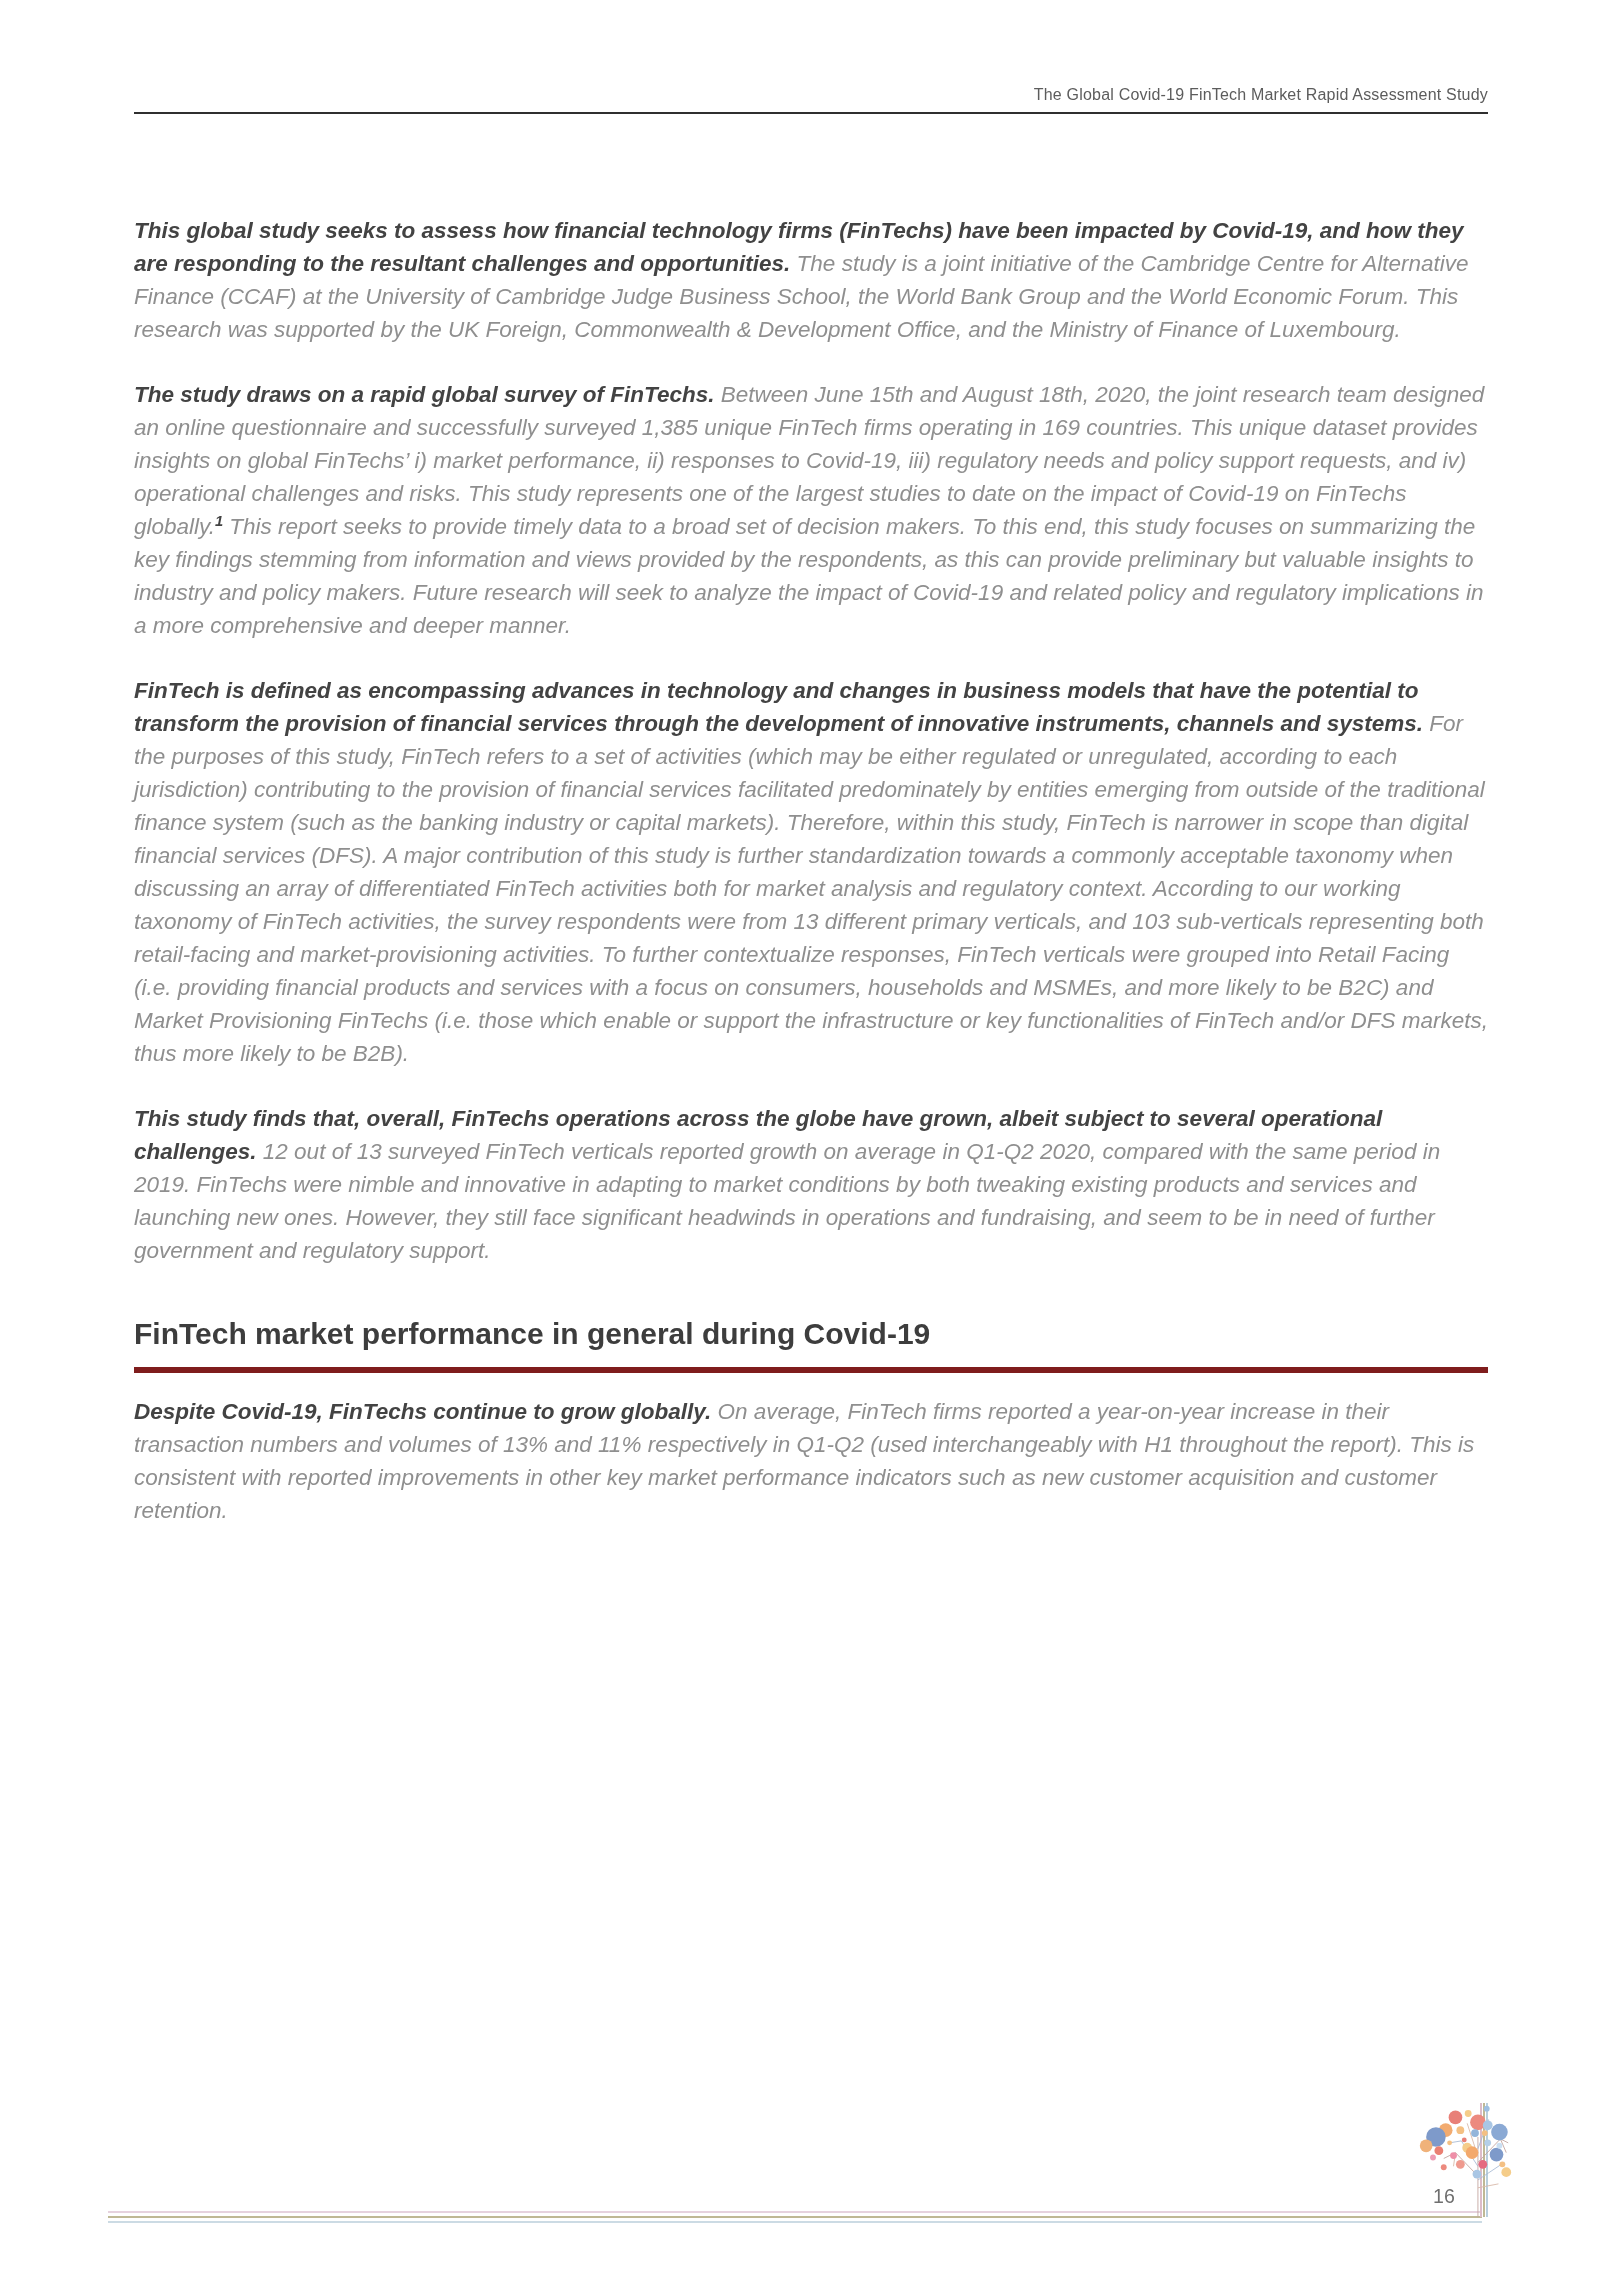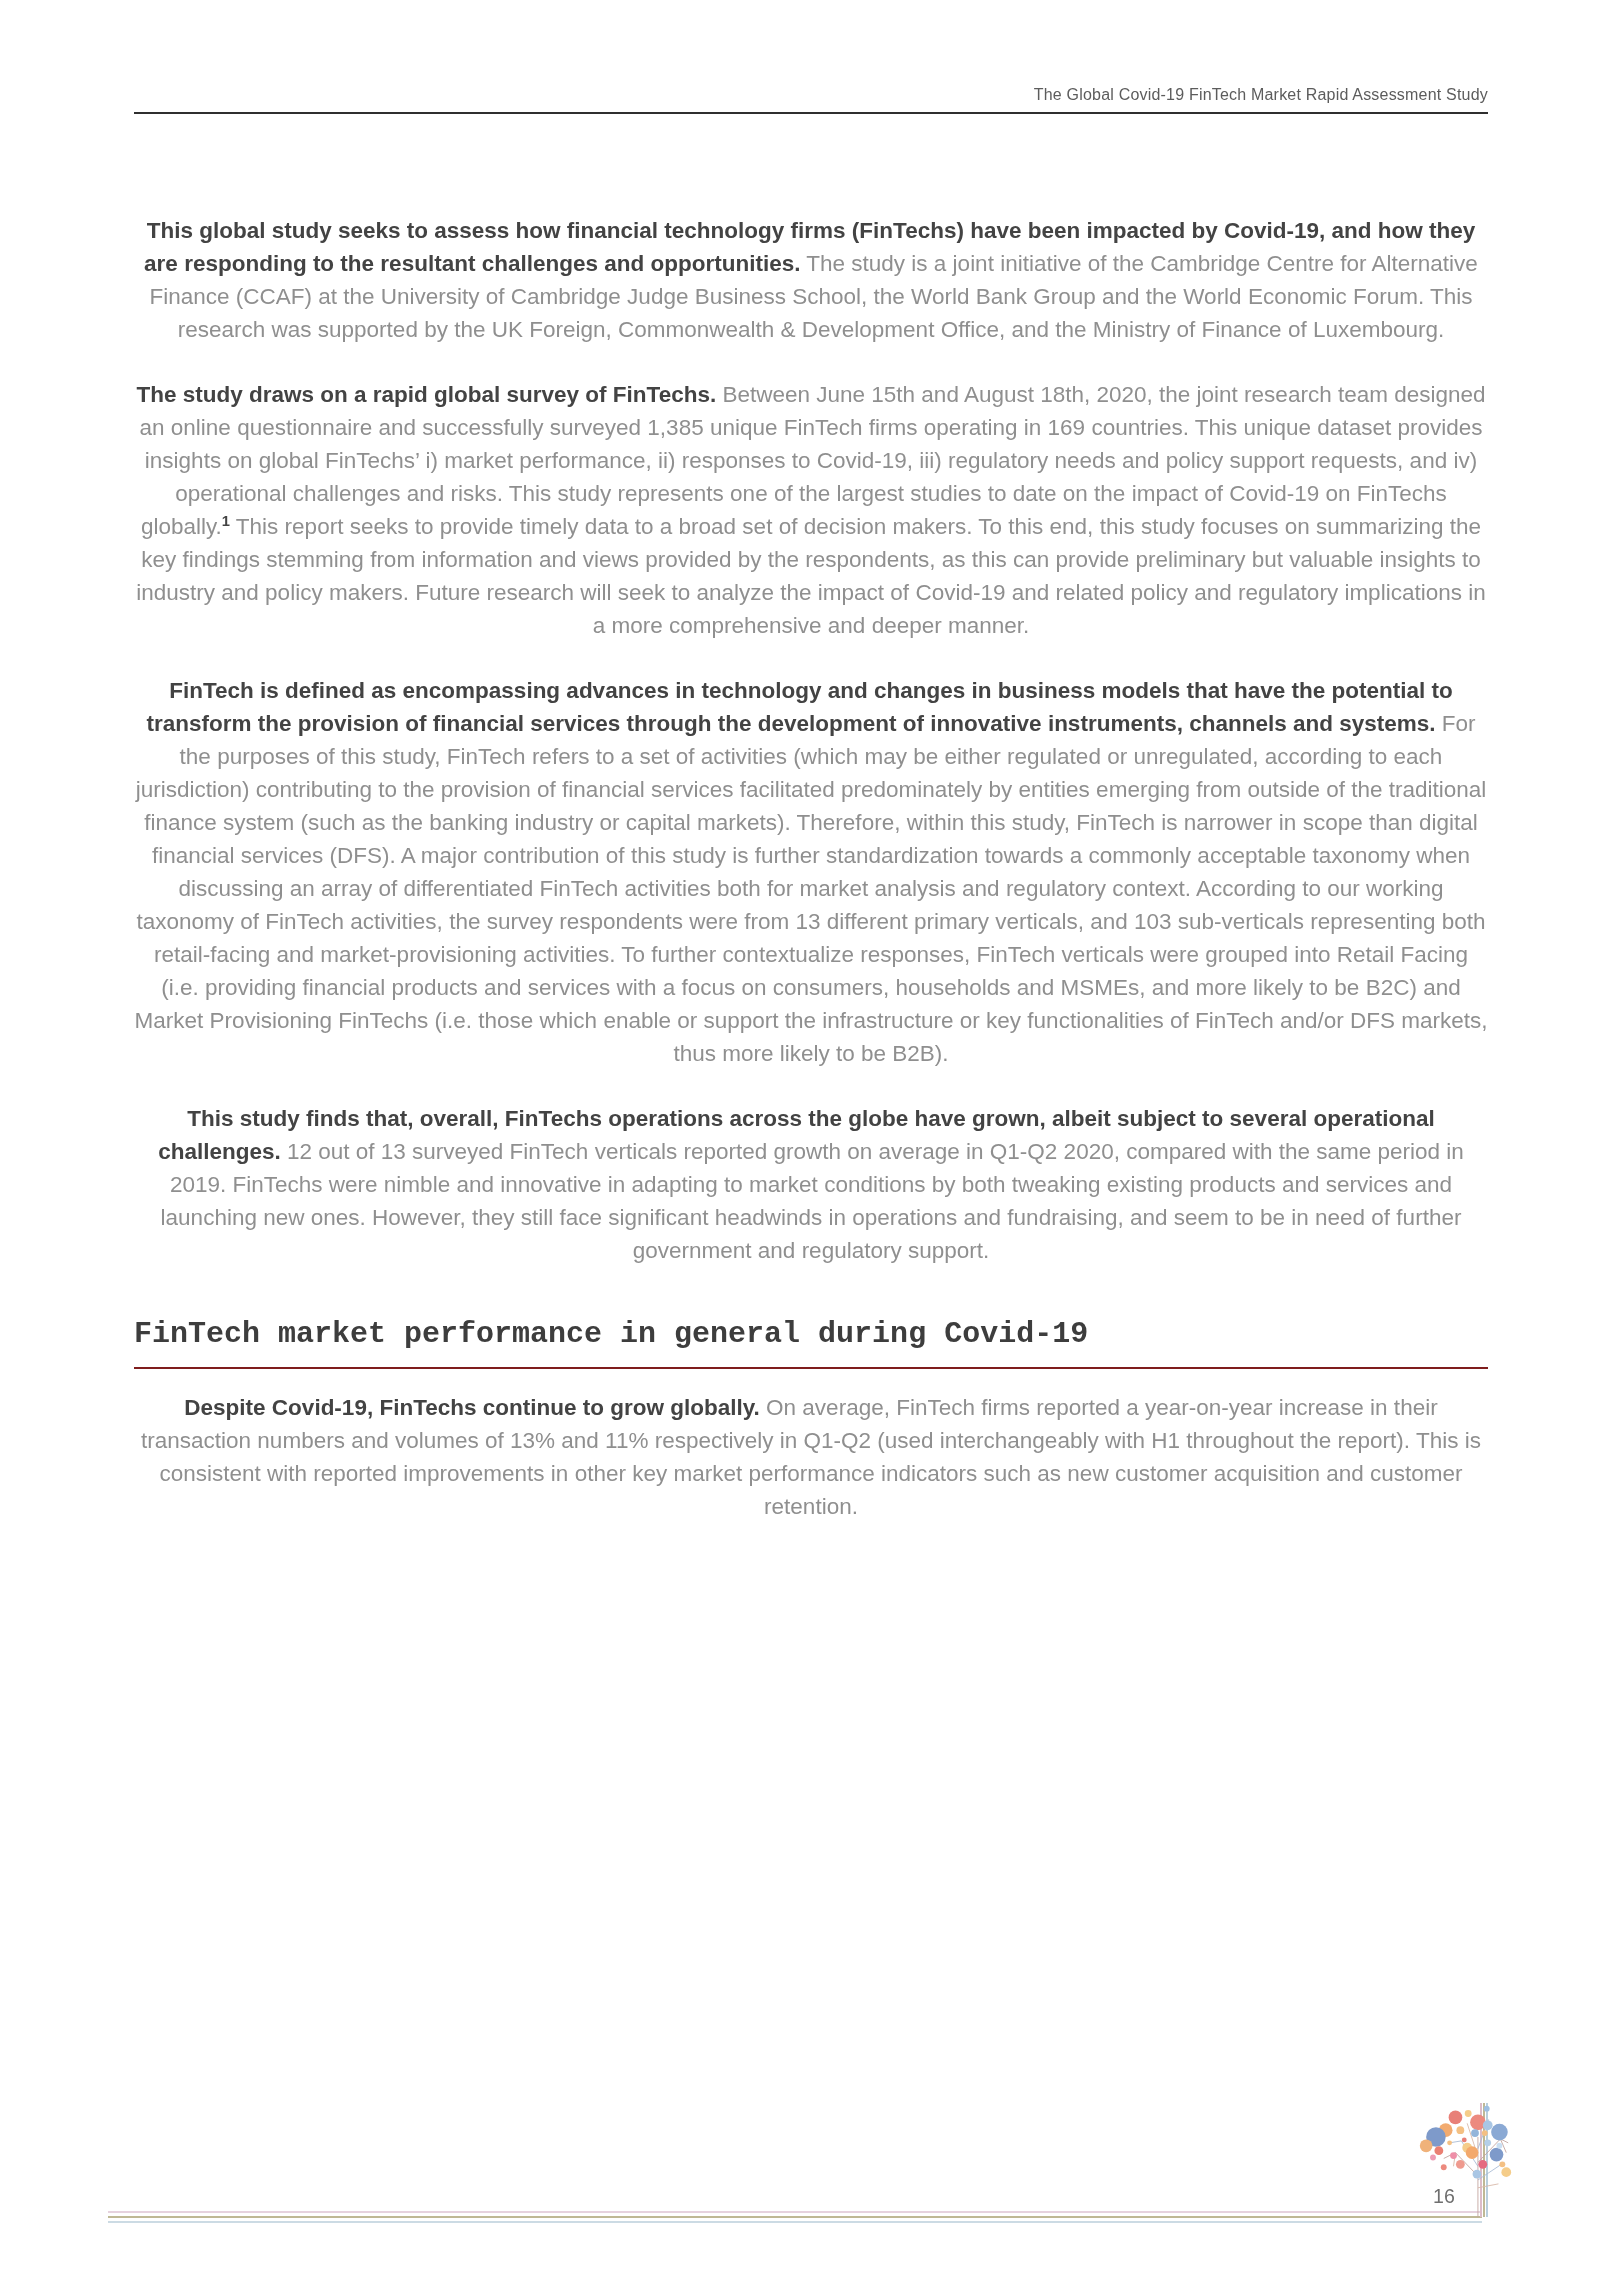--- a/index.html
+++ b/index.html
@@ -40,41 +40,42 @@
     font-size: 58px;
     line-height: 1.15;
     color: #383838;
     letter-spacing: -0.5px;
   }
   p.body-para {
     margin: 0 0 32px 0;
     font-size: 22.5px;
     line-height: 33px;
     color: #8f8f8f;
-    text-align: center;
+    text-align: left;
+    font-style: italic;
   }
   p.body-para .lead {
     color: #434343;
     font-weight: 700;
   }
   sup.fn {
     color: #434343;
     font-weight: 700;
     font-size: 14.7px;
     line-height: 0;
   }
   h2.section-heading {
     margin: 49px 0 0 0;
     padding-bottom: 14.7px;
-    font-family: Liberation Mono, monospace;
+    font-family: Liberation Sans, sans-serif;
     font-weight: 700;
     font-size: 30px;
     line-height: 1.2;
     color: #3d3d3d;
-    border-bottom: 2px solid #7f1d1d;
+    border-bottom: 6px solid #7f1d1d;
   }
   p.after-heading { margin-top: 22px; }
 
   
   .bottom-lines { position: absolute; left: 108px; width: 1374px; }
   .bline { position: absolute; left: 0; width: 100%; height: 2px; }
   .bline.pink  { top: 2211px; background: #e6d2de; }
   .bline.tan   { top: 2216px; background: #bfb894; }
   .bline.blue  { top: 2221px; background: #ccdbe4; }
   .vline { position: absolute; width: 1.5px; height: 114px; top: 2103px; }

